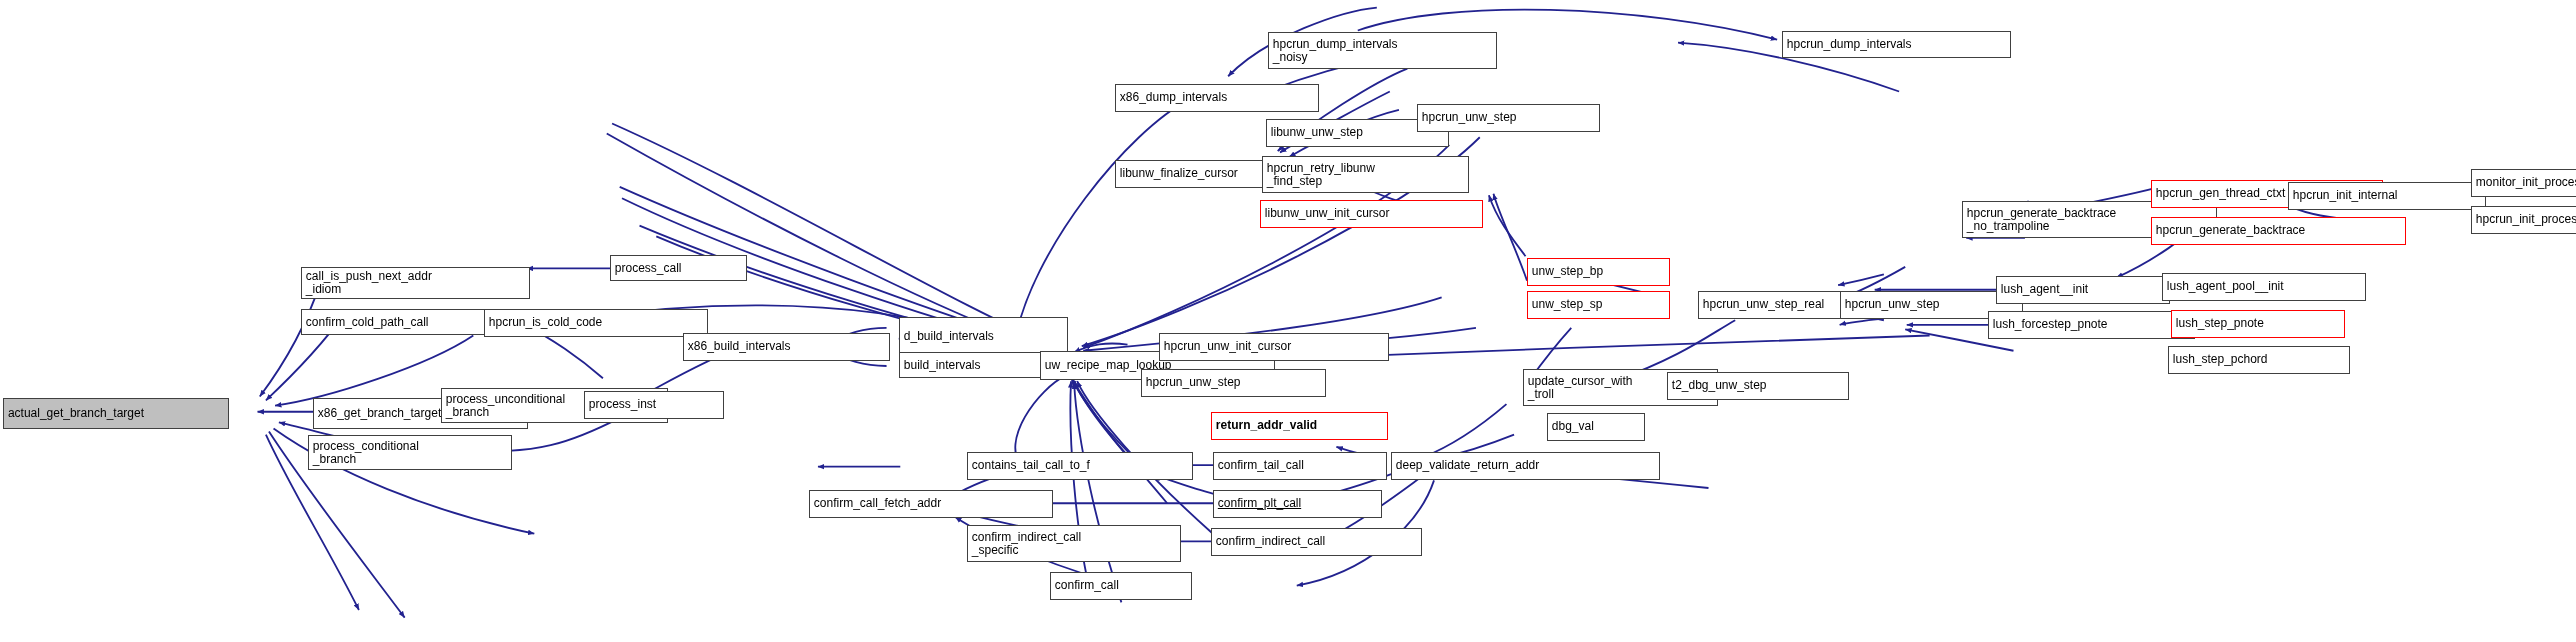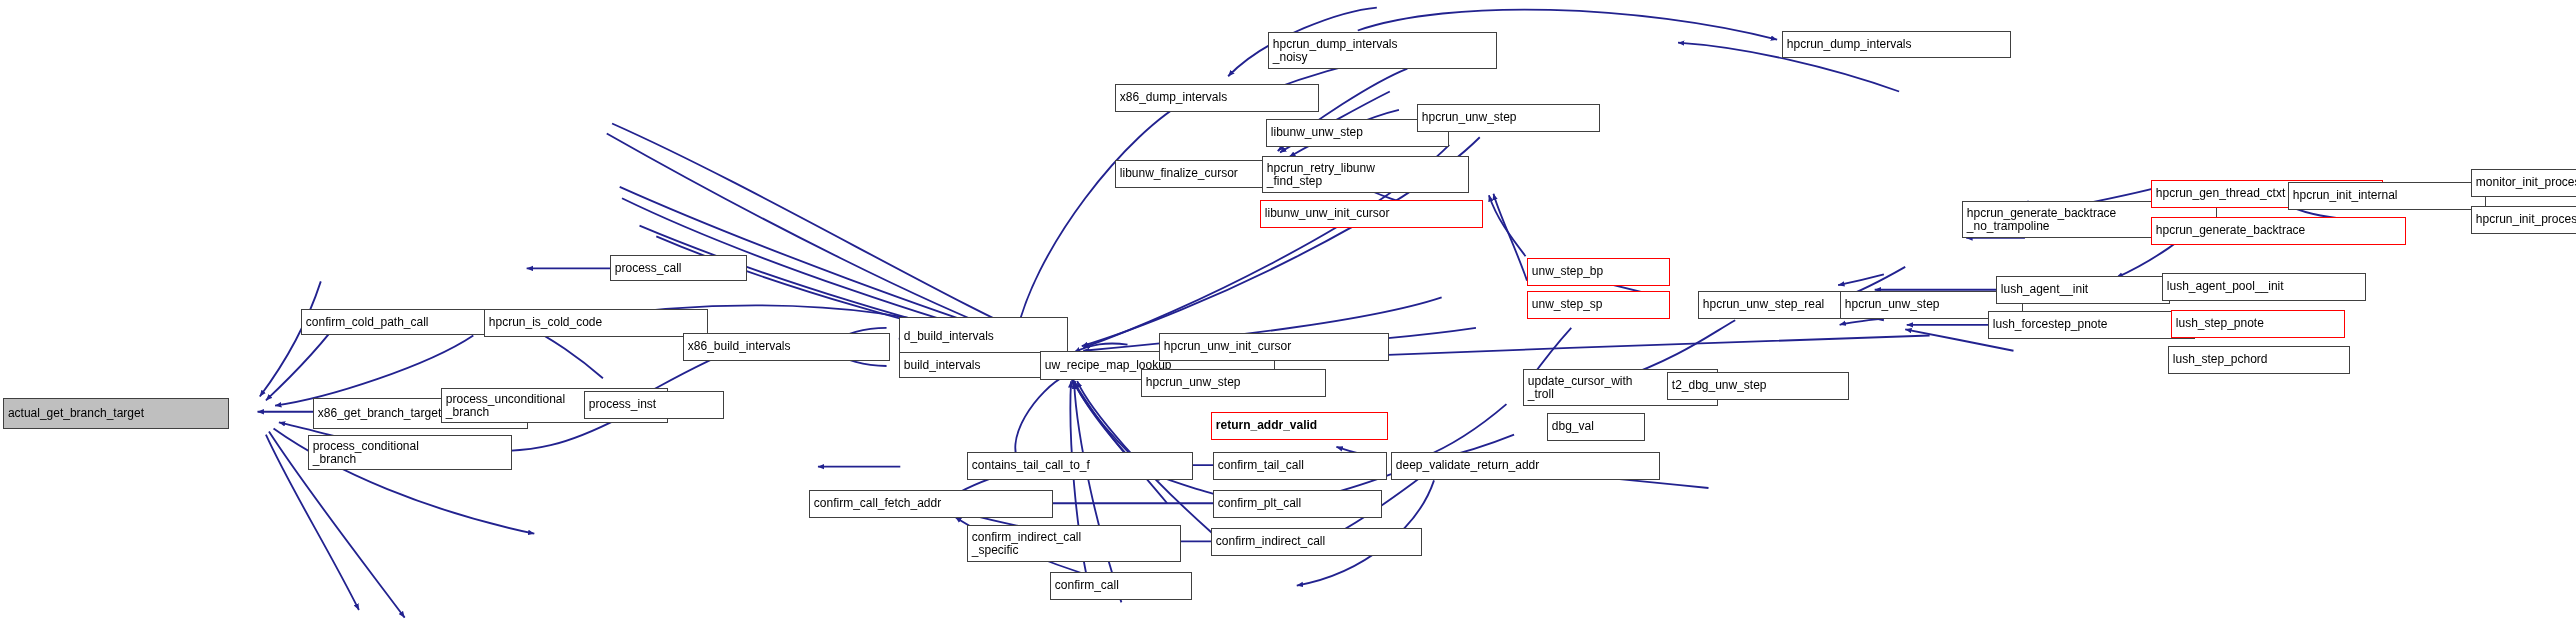--- a/index.html
+++ b/index.html
@@ -205,20 +205,24 @@
   </svg>
 
   <div class="node root" style="left:3.1px;  top:398px; width:226px;  height:30.5px;">
     <span class="node-label">actual_get_branch_target</span>
   </div>
 
   <div class="node" style="left:313px; top:398px; width:215px; height:30.5px;">
     <span class="node-label">x86_get_branch_target</span>
   </div>
 
+  <div class="node" style="left:301px; top:267px; width:229px; height:32px;">
+    <span class="node-label">call_is_push_next_addr
+_idiom</span>
+  </div>
 
   <div class="node" style="left:610px; top:255px; width:137px; height:26px;">
     <span class="node-label">process_call</span>
   </div>
 
   <div class="node" style="left:301px; top:309px; width:229px; height:26px;">
     <span class="node-label">confirm_cold_path_call</span>
   </div>
 
   <div class="node" style="left:484px; top:309px; width:224px; height:27.5px;">
@@ -384,21 +388,21 @@
   </div>
 
   <div class="node" style="left:1391px; top:452px; width:269px; height:27.5px;">
     <span class="node-label">deep_validate_return_addr</span>
   </div>
 
   <div class="node" style="left:809px; top:490px; width:244px; height:27.5px;">
     <span class="node-label">confirm_call_fetch_addr</span>
   </div>
 
-  <div class="node" style="left:1213px; top:490px; width:169px; height:27.5px;">
+  <div class="node" style="left:1213px; top:490px; width:169px; height:27.5px;text-decoration:underline;">
     <span class="node-label">confirm_plt_call</span>
   </div>
 
   <div class="node" style="left:967px; top:525px; width:214px; height:37px;">
     <span class="node-label">confirm_indirect_call
 _specific</span>
   </div>
 
   <div class="node" style="left:1211px; top:528px; width:211px; height:27.5px;">
     <span class="node-label">confirm_indirect_call</span>

